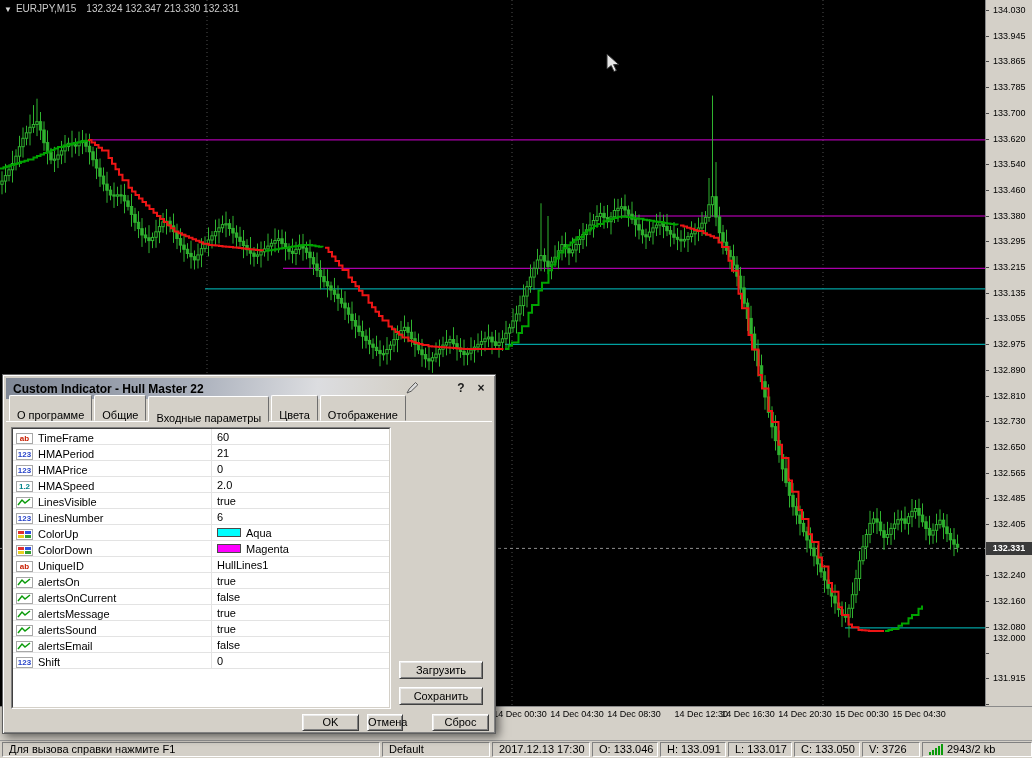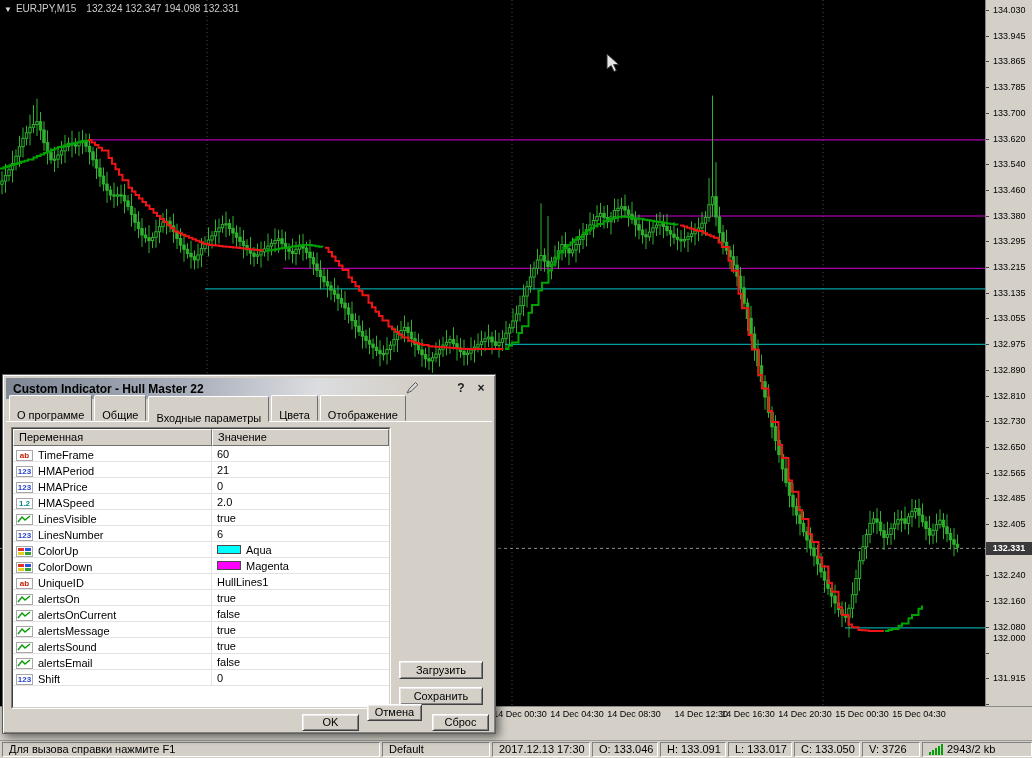--- a/index.html
+++ b/index.html
@@ -56,21 +56,21 @@
   .picon.str{color:#c81e00}
   .picon.int{color:#2743c8}
   .picon.dbl{color:#00858a}
   .swatch{width:24px;height:9px;border:1px solid #4a4a4a;flex:0 0 24px}
 
   .btn{position:absolute;background:#d4d0c8;border:1px solid;border-color:#fff #404040 #404040 #fff;
     box-shadow:inset 1px 1px 0 #ebebeb,inset -1px -1px 0 #808080;font-size:11px;color:#000;text-align:center;cursor:default}
   #btn-load{left:396px;top:286px;width:84px;height:18px;line-height:16px}
   #btn-save{left:396px;top:312px;width:84px;height:18px;line-height:16px}
   #btn-ok{left:299px;top:339px;width:57px;height:17px;line-height:15px}
-  #btn-cancel{left:364px;top:329px;width:55px;height:17px;line-height:15px}
+  #btn-cancel{left:364px;top:339px;width:36px;height:17px;line-height:15px}
   #btn-reset{left:429px;top:339px;width:57px;height:17px;line-height:15px}
 
   
   #status-bar{position:absolute;left:0;top:740px;width:1032px;height:18px;background:#d4d0c8;display:flex;
     font-size:11px;color:#000;border-top:1px solid #9a9a9a;z-index:5}
   .sb{border:1px solid;border-color:#808080 #fff #fff #808080;margin:1px 0 1px 2px;padding:0 6px;line-height:13px;
     white-space:nowrap;overflow:hidden;display:flex;align-items:center;gap:4px}
   .sb.grow{flex:1}
   #sb-help{flex:0 0 378px}
   #sb-profile{flex:0 0 108px}
@@ -651,21 +651,21 @@
         <path d="M 0 168.4 H 3.5 V 167.3 H 7.0 V 166.2 H 10.5 V 165.1 H 14.0 V 164.0 H 17.5 V 162.9 H 21.0 V 161.8 H 24.5 V 160.7 H 28.0 V 159.6 H 33.5 V 157.5 H 37.0 V 156.0 H 40.5 V 154.5 H 44.0 V 153.0 H 47.5 V 151.5 H 51.0 V 150.1 H 54.5 V 148.6 H 58.0 V 147.1 H 63.5 V 145.5 H 67.0 V 144.7 H 70.5 V 143.9 H 74.0 V 143.1 H 77.5 V 142.3 H 81.0 V 141.5 H 84.5 V 140.7 H 88.0 V 139.9" fill="none" stroke="#00a400" stroke-width="2"></path>
         <path d="M 88 139.9 H 91.5 V 142.5 H 95.0 V 145.1 H 98.5 V 147.8 H 102.0 V 150.4 H 108.5 V 158.1 H 112.0 V 163.7 H 115.5 V 169.2 H 119.0 V 174.8 H 122.5 V 180.3 H 128.5 V 187.8 H 132.0 V 191.4 H 135.5 V 194.9 H 139.0 V 198.5 H 142.5 V 202.0 H 146.0 V 205.6 H 149.5 V 209.1 H 153.5 V 212.7 H 157.0 V 215.9 H 160.5 V 219.0 H 164.0 V 222.1 H 167.5 V 225.2 H 171.0 V 228.3 H 174.5 V 231.4 H 178.5 V 233.3 H 182.0 V 234.8 H 185.5 V 236.3 H 189.0 V 237.7 H 192.5 V 239.2 H 196.0 V 240.7 H 199.5 V 242.2 H 203.0 V 243.7 H 208.5 V 244.9 H 212.0 V 245.2 H 215.5 V 245.6 H 219.0 V 246.0 H 222.5 V 246.4 H 226.0 V 246.7 H 229.5 V 247.1 H 233.0 V 247.5 H 238.5 V 248.0 H 242.0 V 248.4 H 245.5 V 248.8 H 249.0 V 249.2 H 252.5 V 249.5 H 256.0 V 249.9 H 259.5 V 250.3 H 263.0 V 250.6" fill="none" stroke="#ed1515" stroke-width="2"></path>
         <path d="M 265 250.8 H 268.5 V 250.3 H 272.0 V 249.7 H 275.5 V 249.2 H 279.0 V 248.6 H 282.5 V 248.1 H 288.5 V 247.1 H 292.0 V 246.6 H 295.5 V 246.0 H 299.0 V 245.5 H 302.5 V 244.9 H 308.5 V 245.1 H 312.0 V 245.6 H 315.5 V 246.2 H 319.0 V 246.7 H 322.5 V 247.3" fill="none" stroke="#00a400" stroke-width="2"></path>
         <path d="M 325 247.7 H 328.5 V 252.1 H 332.0 V 256.5 H 335.5 V 261.0 H 339.0 V 265.4 H 342.5 V 269.9 H 348.5 V 277.5 H 352.0 V 281.9 H 355.5 V 286.3 H 359.0 V 290.8 H 362.5 V 295.2 H 368.5 V 302.8 H 372.0 V 307.2 H 375.5 V 311.7 H 379.0 V 316.1 H 382.5 V 320.6 H 388.5 V 326.5 H 392.0 V 329.3 H 395.5 V 332.0 H 399.0 V 334.8 H 402.5 V 337.6 H 408.5 V 340.7 H 412.0 V 341.8 H 415.5 V 342.9 H 419.0 V 344.0 H 422.5 V 345.1 H 428.5 V 346.2 H 432.0 V 346.5 H 435.5 V 346.7 H 439.0 V 347.0 H 442.5 V 347.3 H 446.0 V 347.6 H 449.5 V 347.8 H 453.0 V 348.1 H 456.5 V 348.4 H 460.0 V 348.7 H 463.5 V 349.0 H 468.5 V 349.1 H 472.0 V 349.1 H 475.5 V 349.1 H 479.0 V 349.1 H 482.5 V 349.1 H 486.0 V 349.1 H 489.5 V 349.1 H 493.0 V 349.1 H 496.5 V 349.1 H 500.0 V 349.1 H 503.5 V 349.1" fill="none" stroke="#ed1515" stroke-width="2"></path>
         <path d="M 505 349.1 H 508.5 V 345.8 H 512.0 V 342.4 H 518.5 V 332.9 H 522.0 V 326.3 H 528.5 V 312.8 H 532.0 V 305.0 H 538.5 V 290.6 H 542.0 V 282.8 H 548.5 V 270.3 H 552.0 V 264.4 H 555.5 V 258.4 H 559.0 V 252.5 H 563.5 V 248.1 H 567.0 V 245.3 H 570.5 V 242.5 H 574.0 V 239.7 H 577.5 V 237.0 H 583.5 V 232.8 H 587.0 V 230.6 H 590.5 V 228.3 H 594.0 V 226.1 H 597.5 V 223.9 H 603.5 V 221.2 H 607.0 V 220.1 H 610.5 V 219.0 H 614.0 V 217.9 H 617.5 V 216.8 H 623.5 V 216.5 H 627.0 V 217.1 H 630.5 V 217.6 H 634.0 V 218.2 H 637.5 V 218.8 H 643.5 V 219.7 H 647.0 V 220.3 H 650.5 V 220.8 H 654.0 V 221.4 H 657.5 V 221.9 H 663.5 V 222.9 H 667.0 V 223.4 H 670.5 V 224.0 H 674.0 V 224.5 H 677.5 V 225.1" fill="none" stroke="#00a400" stroke-width="2"></path>
         <path d="M 680 225.5 H 683.5 V 226.6 H 687.0 V 227.7 H 690.5 V 228.8 H 694.0 V 229.9 H 697.5 V 231.0 H 703.5 V 233.3 H 707.0 V 234.8 H 710.5 V 236.3 H 714.0 V 237.7 H 718.5 V 242.6 H 722.0 V 247.0 H 728.5 V 260.8 H 732.0 V 270.8 H 738.5 V 293.8 H 742.0 V 308.2 H 748.5 V 335.0 H 752.0 V 349.4 H 758.5 V 375.1 H 762.0 V 388.4 H 768.5 V 410.9 H 772.0 V 422.0 H 778.5 V 444.8 H 782.0 V 458.1 H 788.5 V 480.6 H 792.0 V 491.7 H 798.5 V 510.1 H 802.0 V 518.9 H 808.5 V 534.3 H 812.0 V 542.1 H 818.5 V 557.6 H 822.0 V 566.5 H 828.5 V 582.9 H 832.0 V 591.8 H 838.5 V 607.2 H 842.0 V 615.0 H 848.5 V 624.4 H 852.0 V 627.2 H 858.5 V 629.9 H 862.0 V 630.3 H 865.5 V 630.6 H 869.0 V 631.0 H 873.5 V 631.1 H 877.0 V 631.1 H 880.5 V 631.1 H 884.0 V 631.1" fill="none" stroke="#ed1515" stroke-width="2"></path>
         <path d="M 885 631.1 H 888.5 V 630.0 H 892.0 V 628.9 H 898.5 V 625.7 H 902.0 V 623.5 H 908.5 V 618.3 H 912.0 V 615.0 H 918.5 V 608.8 H 922.0 V 605.4" fill="none" stroke="#00a400" stroke-width="2"></path>
       </svg>
   </div>
 
-  <div id="symbol-label"><span class="mk">▼</span><span>EURJPY,M15</span><span class="q">132.324 132.347 194.098 132.331</span></div>
+  <div id="symbol-label"><span class="mk">▼</span><span>EURJPY,M15</span><span class="q">132.324 132.347 213.330 132.331</span></div>
 
   <div id="price-scale">
       <div class="price-label" style="top: 5px;">134.030</div>
       <div class="price-tick" style="top: 10px;"></div>
       <div class="price-label" style="top: 30.7037px;">133.945</div>
       <div class="price-tick" style="top: 35.7037px;"></div>
       <div class="price-label" style="top: 56.4074px;">133.865</div>
       <div class="price-tick" style="top: 61.4074px;"></div>
       <div class="price-label" style="top: 82.1111px;">133.785</div>
       <div class="price-tick" style="top: 87.1111px;"></div>
@@ -747,24 +747,20 @@
         <div class="tab">О программе</div>
         <div class="tab">Общие</div>
         <div class="tab active">Входные параметры</div>
         <div class="tab">Цвета</div>
         <div class="tab">Отображение</div>
       </div>
     <div id="tab-baseline"></div>
 
     <div id="param-table">
       <div id="param-inner">
-        <div class="thead">
-          <div class="th c1">Переменная</div>
-          <div class="th c2">Значение</div>
-        </div>
         <div id="param-rows">
             <div class="tr">
               <div class="td-name">
                 <span class="picon str">ab</span>
                 <span>TimeFrame</span>
               </div>
               <div class="td-val">
                 <span>60</span>
               </div>
             </div>

